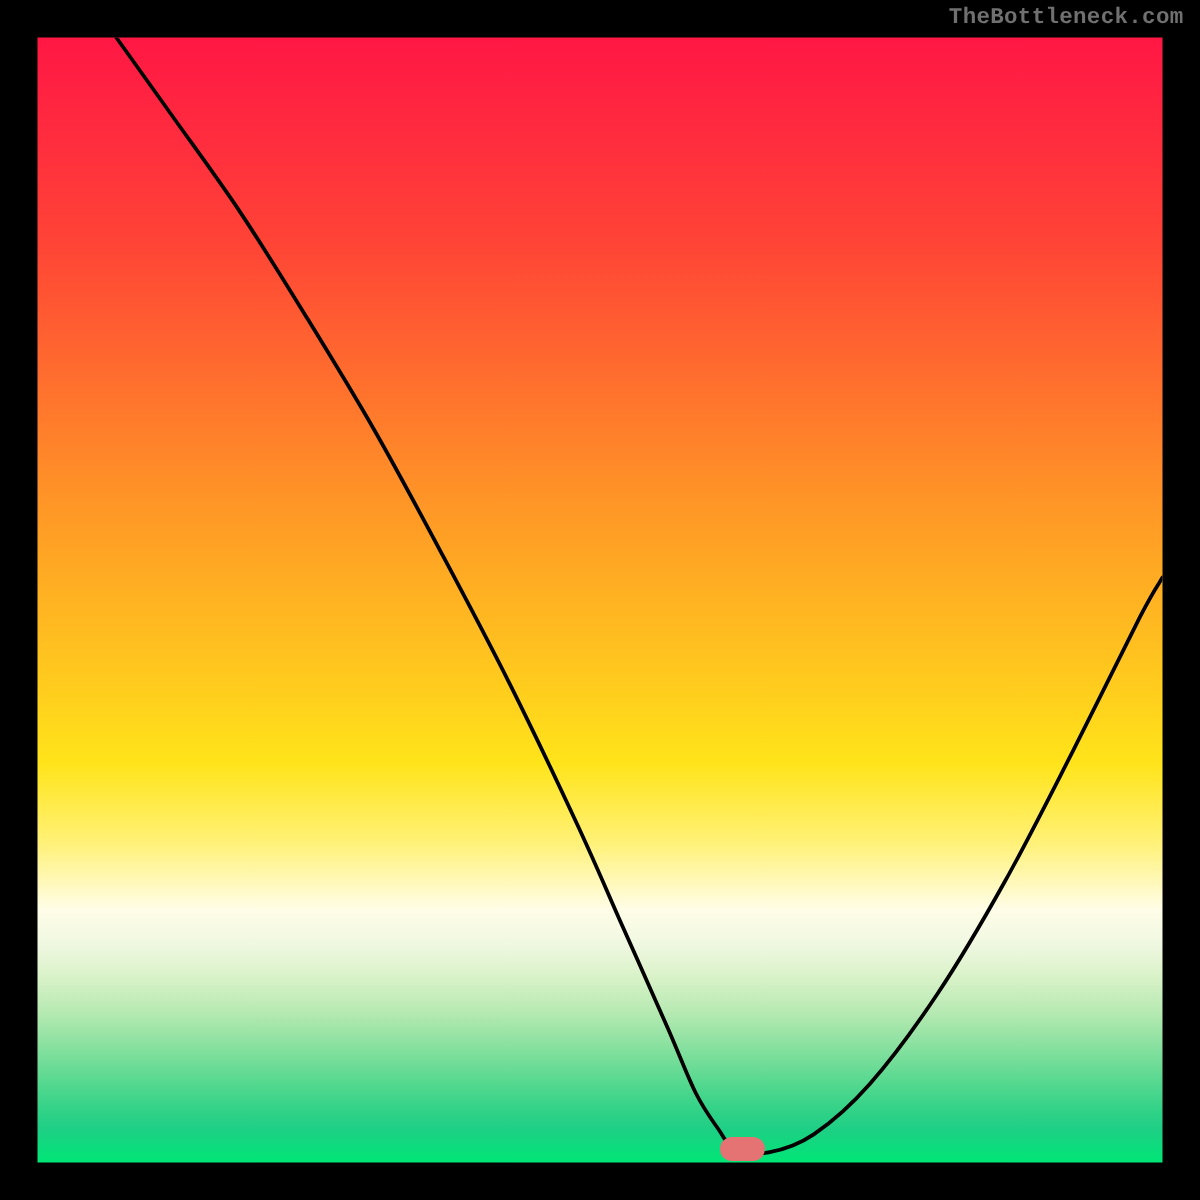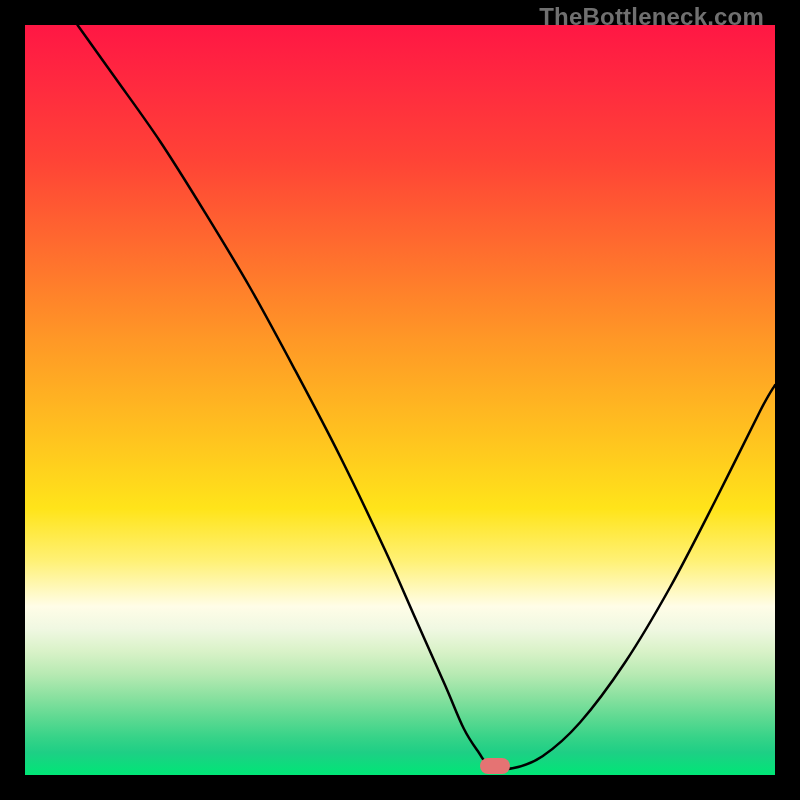--- a/index.html
+++ b/index.html
@@ -40,23 +40,23 @@
       #8be1a0 89.5%,
       #5cd991 92.5%,
       #36d388 95%,
       #1ecf85 97%,
       #00e676 100%
     );
   }
   .attribution {
     position: absolute;
     top: 3px;
-    right: 36px;
-    font-family: Liberation Sans, sans-serif;
-    font-size: 24px;
+    right: 11px;
+    font-family: Liberation Mono, monospace;
+    font-size: 15px;
     font-weight: 600;
     color: #707070;
     letter-spacing: 0.2px;
   }
   svg.curve {
     position: absolute;
     left: 25px;
     top: 25px;
     width: 750px;
     height: 750px;

